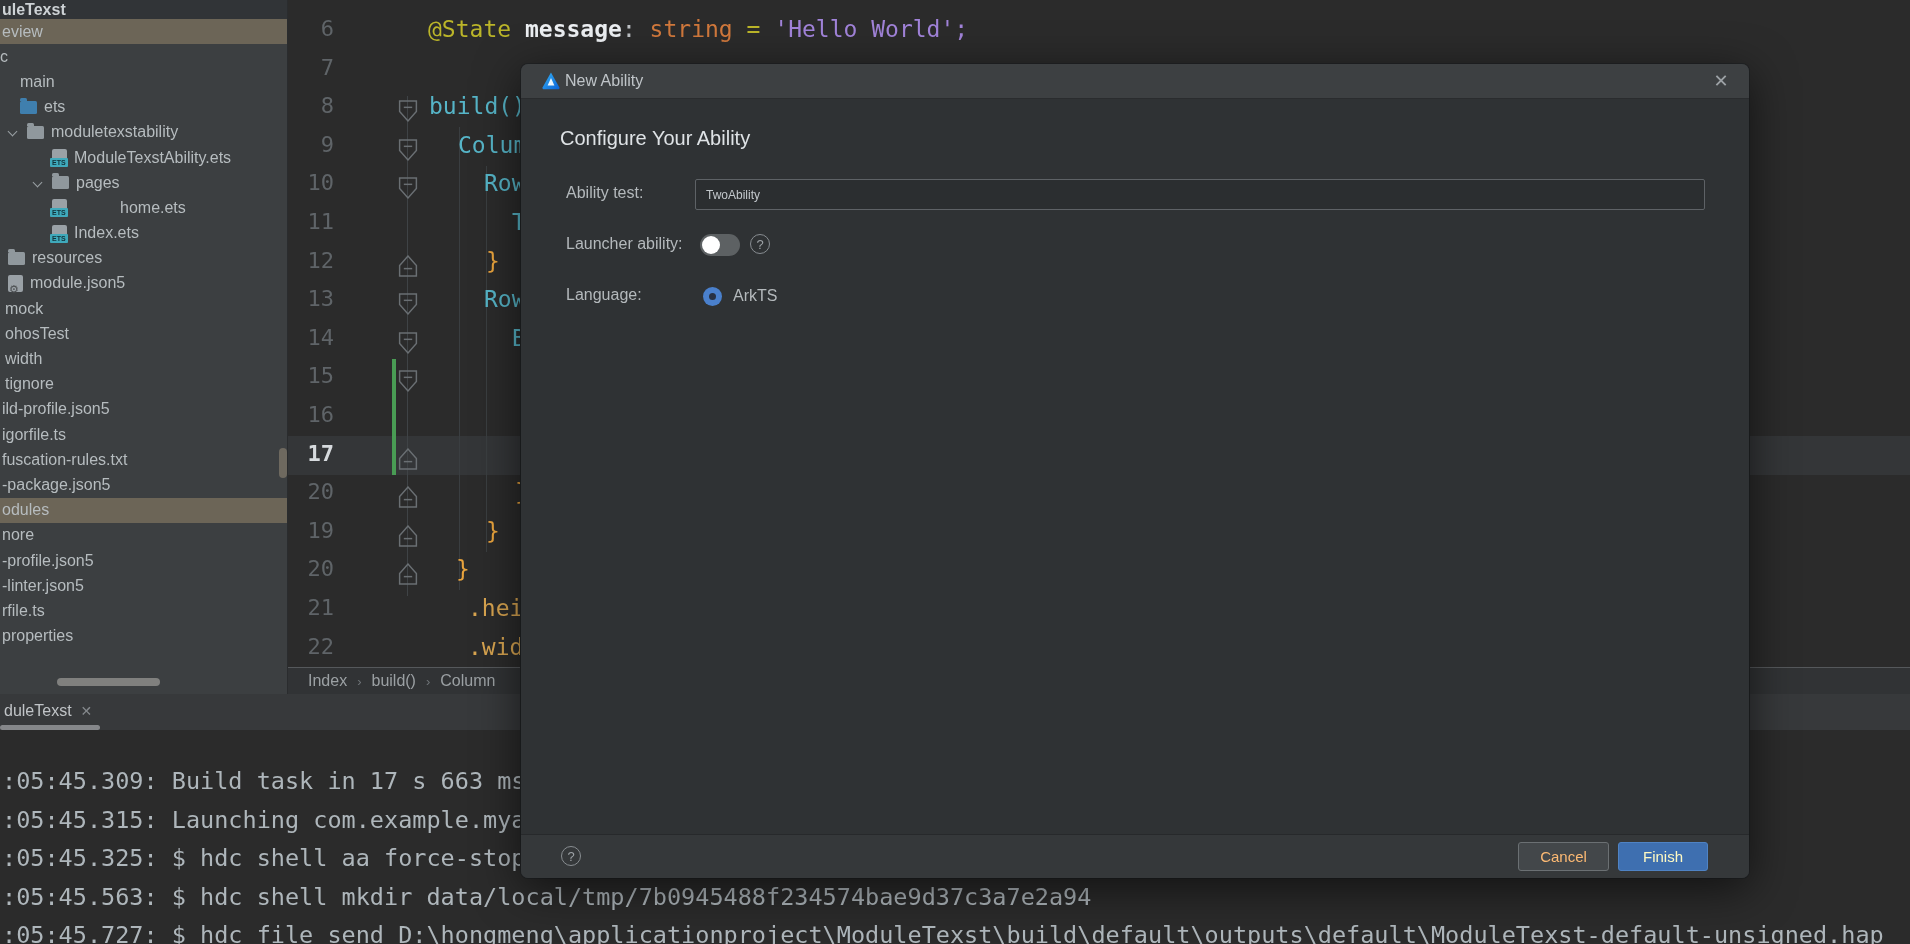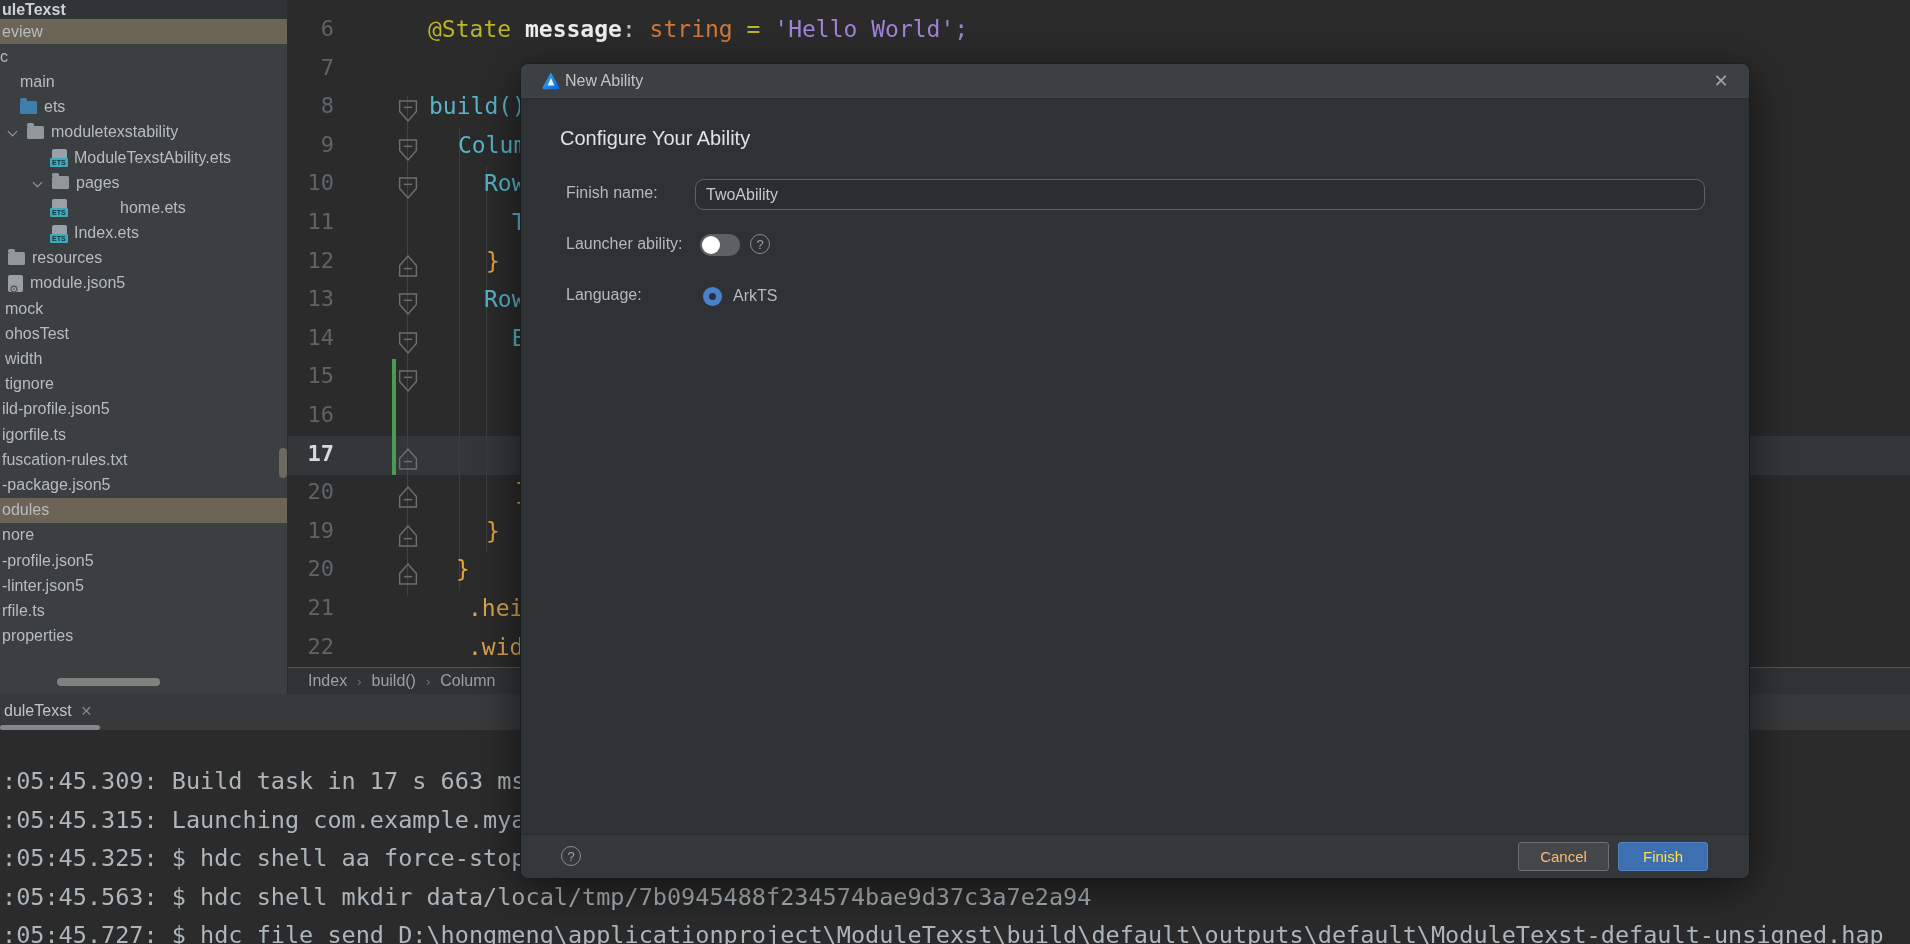--- a/index.html
+++ b/index.html
@@ -52,34 +52,34 @@
   
   #dialog{position:absolute;left:521px;top:64px;width:1228px;height:814px;background:#2f3234;border-radius:7px;
     box-shadow:0 10px 45px rgba(0,0,0,.6),0 0 0 1px #232527;overflow:hidden;}
   #dlg-header{position:absolute;left:0;top:0;width:100%;height:34px;background:#3d4042;border-bottom:1px solid #2a2c2e;}
   #dlg-title{position:absolute;left:44px;top:0;line-height:34px;font-size:16px;color:#bfc4c8;}
   #dlg-logo{position:absolute;left:20px;top:7px;width:20px;height:20px;}
   #dlg-close{position:absolute;right:14px;top:3px;width:28px;height:28px;color:#9da2a6;font-size:18px;text-align:center;line-height:28px;cursor:default;}
   #dlg-heading{position:absolute;left:39px;top:63px;font-size:20px;color:#dfe3e6;}
   .dlg-label{position:absolute;left:45px;font-size:16px;color:#b4b9bc;}
   #ability-input{position:absolute;left:174px;top:115px;width:1010px;height:31px;box-sizing:border-box;
-    background:#2b2e30;border:1px solid #5e6266;border-radius:9px;color:#c3c8cc;font-size:16px;
+    background:#2b2e30;border:1px solid #5e6266;border-radius:2px;color:#c3c8cc;font-size:12px;
     font-family:"Liberation Sans",sans-serif;padding:0 10px;outline:none;}
   #toggle{position:absolute;left:179px;top:170px;width:40px;height:22px;background:#5d6163;border-radius:11px;}
   #toggle .knob{position:absolute;left:2px;top:2px;width:18px;height:18px;background:#ffffff;border-radius:50%;}
   .qcircle{position:absolute;width:20px;height:20px;border:1.6px solid #888d91;border-radius:50%;
     color:#9da2a6;font-size:13px;text-align:center;line-height:20px;box-sizing:border-box;}
   #radio{position:absolute;left:182px;top:223px;width:19px;height:19px;border-radius:50%;background:#4a80cc;}
   #radio .dot{position:absolute;left:6px;top:6px;width:7px;height:7px;border-radius:50%;background:#283143;}
   #radio-label{position:absolute;left:212px;top:223px;font-size:16px;color:#b4b9bc;}
   #dlg-footer{position:absolute;left:0;bottom:0;width:100%;height:43px;background:#35383a;border-top:1px solid #27292b;}
   #dlg-footer .qcircle{left:40px;top:11px;}
   .btn{position:absolute;top:7px;height:29px;border-radius:3px;font-size:15px;font-family:"Liberation Sans",sans-serif;cursor:default;}
   #btn-cancel{left:997px;width:91px;background:#43474a;border:1px solid #6b7073;color:#fdba74;}
-  #btn-finish{left:1097px;width:90px;background:#3e6fb0;border:1px solid #4f83c4;color:#fde047;}
+  #btn-finish{left:1097px;width:90px;background:#3e6fb0;border:1px solid #4f83c4;color:#fef9c3;}
 </style>
 </head>
 <body>
 
 <div id="app">
 
   <div id="editor">
     <div class="caret-band"></div>
     <div class="indent-guide" style="left:171px;top:127px;height:463px;"></div>
     <div class="indent-guide" style="left:198px;top:166px;height:386px;"></div>
@@ -325,21 +325,21 @@
           </defs>
         <path d="M10 1.5 L18.3 16.2 Q19 18.2 16.8 18.2 L3.2 18.2 Q1 18.2 1.7 16.2 Z" fill="url(#lg)"></path>
         <path d="M10 7 L13.4 14.4 L6.6 14.4 Z" fill="#ffffff" opacity="0.92"></path>
       </svg>
       <span id="dlg-title">New Ability</span>
       <div id="dlg-close">✕</div>
     </div>
 
     <div id="dlg-heading">Configure Your Ability</div>
 
-    <div class="dlg-label" style="top:120px;">Finish name:</div>
+    <div class="dlg-label" style="top:120px;">Ability test:</div>
     <input id="ability-input" value="TwoAbility" style="">
 
     <div class="dlg-label" style="top:171px;">Launcher ability:</div>
     <div id="toggle">
         <div class="knob"></div>
       </div>
     <div class="qcircle" style="left:229px;top:170px;">?</div>
 
     <div class="dlg-label" style="top:222px;">Language:</div>
     <div id="radio">

